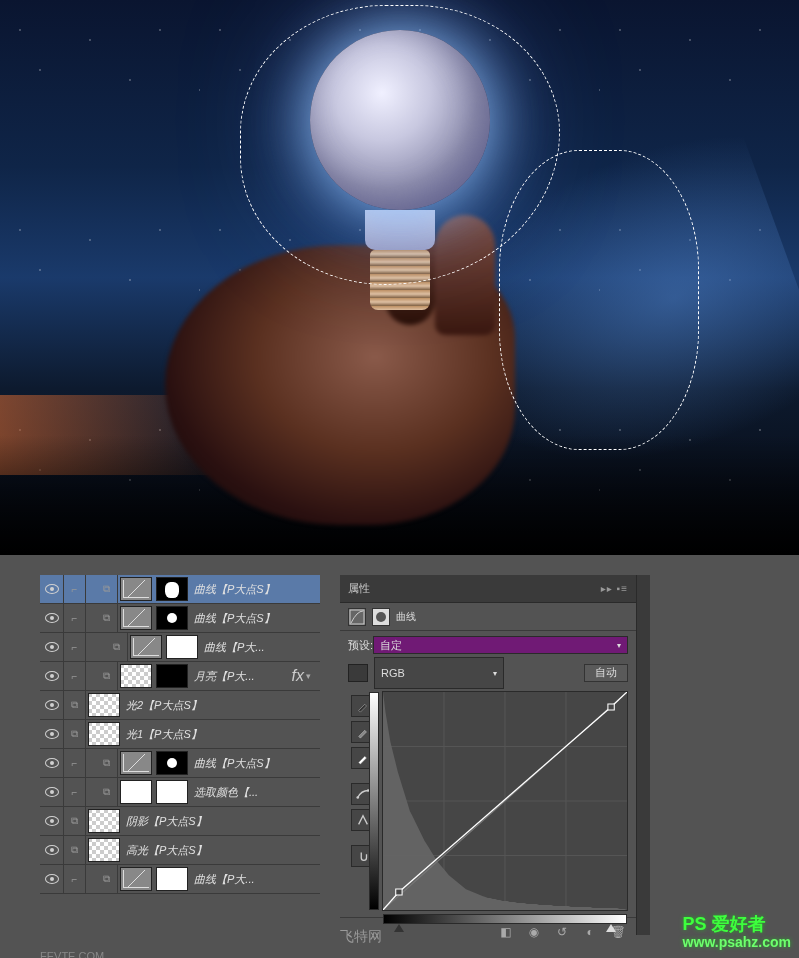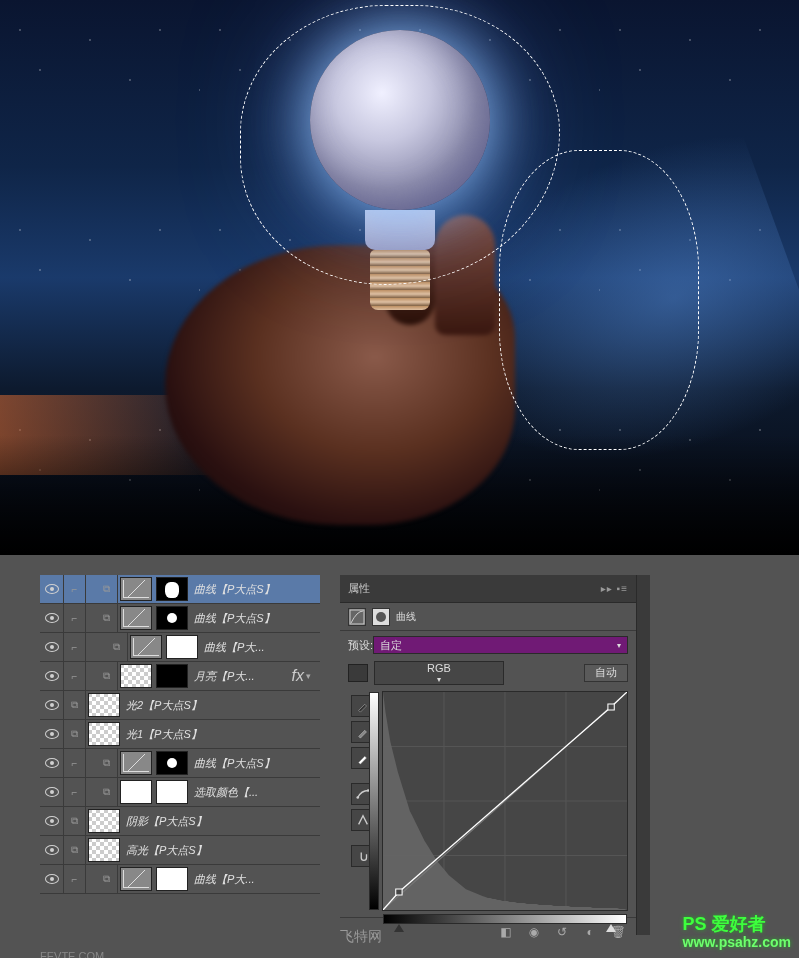--- a/index.html
+++ b/index.html
@@ -44,21 +44,21 @@
 .nest{width:10px;}
 .props-panel{width:310px;background:#535353;}
 .panel-header{height:28px;background:#3a3a3a;display:flex;align-items:center;padding:0 8px;font-size:11px;color:#ccc;border-bottom:1px solid #2a2a2a;}
 .panel-header .menu-icon{margin-left:auto;color:#999;font-size:10px;letter-spacing:1px;}
 .panel-sub{height:28px;display:flex;align-items:center;padding:12px 8px;font-size:10px;color:#ddd;gap:6px;border-bottom:1px solid #3a3a3a;}
 .sub-icon{width:18px;height:18px;background:#666;border:1px solid #333;display:flex;align-items:center;justify-content:center;font-size:10px;}
 .preset-row{height:28px;display:flex;align-items:center;padding:0 8px;font-size:11px;color:#ddd;}
 .preset-row .dd{flex:1;height:18px;background:#701a75;border:1px solid #2a2a2a;display:flex;align-items:center;padding:0 6px;justify-content:space-between;}
 .channel-row{height:28px;display:flex;align-items:center;padding:0 8px;gap:6px;font-size:11px;color:#ddd;}
 .channel-icon{width:20px;height:18px;background:#3a3a3a;border:1px solid #222;}
-.channel-dd{width:130px;height:24px;background:#464646;border:1px solid #2a2a2a;display:flex;align-items:center;padding:0 6px;justify-content:space-between;font-size:11px;flex-direction:column;}
+.channel-dd{width:130px;height:32px;background:#464646;border:1px solid #2a2a2a;display:flex;align-items:center;padding:0 6px;justify-content:space-between;font-size:11px;}
 .auto-btn{height:18px;padding:0 10px;background:#5a5a5a;border:1px solid #333;font-size:11px;color:#ddd;cursor:pointer;margin-left:auto;}
 .curves-body{display:flex;height:230px;padding:4px 8px;}
 .curves-tools{width:30px;display:flex;flex-direction:column;gap:4px;align-items:center;padding-top:4px;}
 .tool-btn{width:24px;height:22px;background:#464646;border:1px solid #2a2a2a;display:flex;align-items:center;justify-content:center;cursor:pointer;}
 .tool-btn svg{width:14px;height:14px;}
 .curves-graph{flex:1;height:220px;background:#464646;border:1px solid #2a2a2a;position:relative;margin-left:4px;}
 .panel-footer{height:28px;display:flex;align-items:center;padding:0 8px;gap:8px;border-top:1px solid #3a3a3a;justify-content:flex-end;}
 .footer-icon{width:20px;height:20px;display:flex;align-items:center;justify-content:center;color:#aaa;cursor:pointer;font-size:12px;}
 .scroll-track{width:14px;background:#3a3a3a;border-left:1px solid #2a2a2a;}
 .watermark1{position:absolute;bottom:12px;left:340px;color:#9a9a9a;font-size:14px;}

